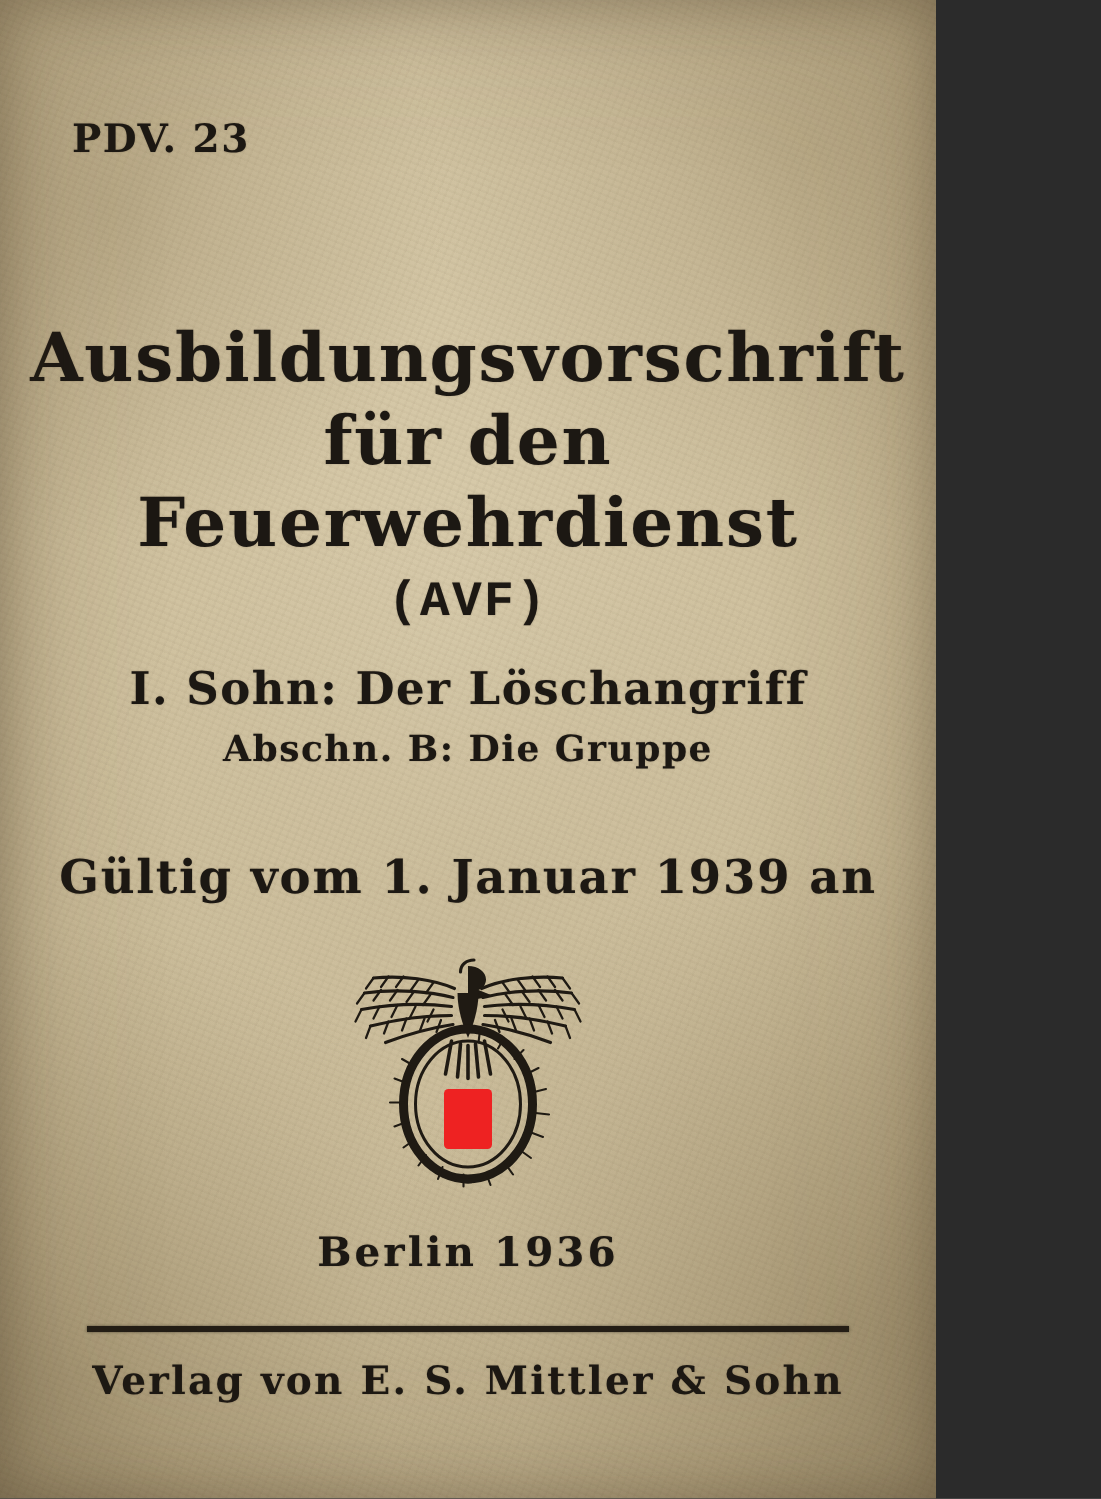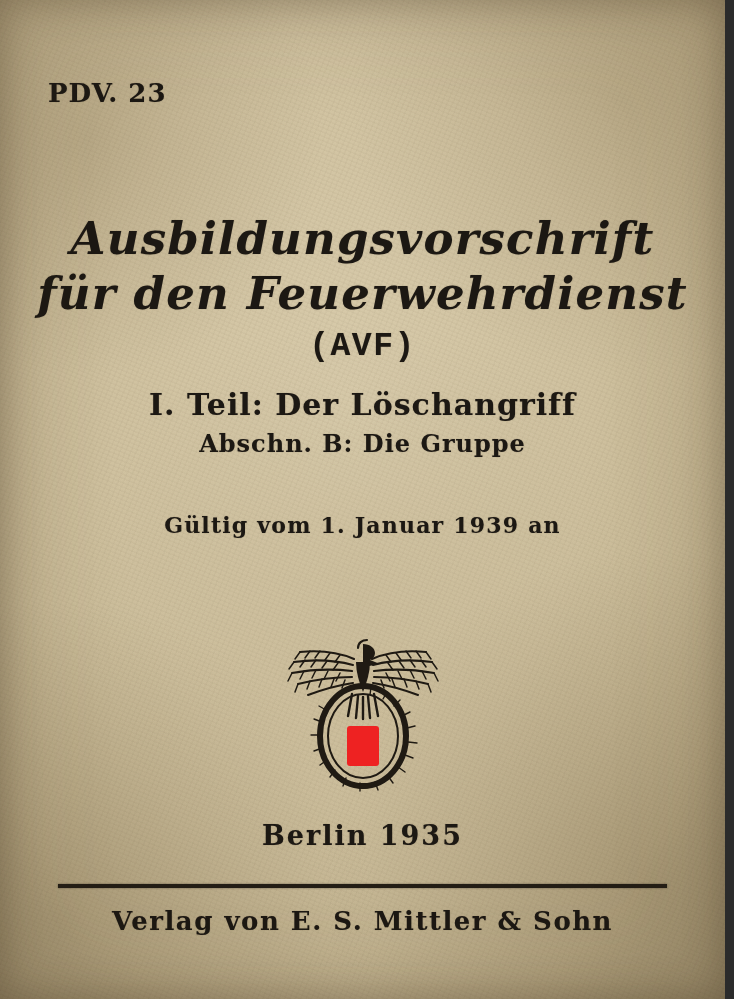--- a/index.html
+++ b/index.html
@@ -5,21 +5,21 @@
   html, body {
     margin: 0;
     padding: 0;
     background: #2b2b2b;
   }
   body {
     font-family: "DejaVu Serif", serif;
   }
   #page {
     position: relative;
-    width: 725px;
+    width: 624px;
     height: 999px;
     overflow: hidden;
     background:
       radial-gradient(ellipse at 48% 40%, #d8cbab 0%, #cfc19f 45%, #bfb08c 78%, #a89a78 100%);
   }
   
   #grain {
     position: absolute;
     inset: 0;
     pointer-events: none;
@@ -69,41 +69,40 @@
     position: absolute;
     left: 0;
     right: 0;
     top: 212px;
     text-align: center;
   }
   #main-title-1, #main-title-2 {
     font-size: 45px;
     line-height: 1.22;
     letter-spacing: 1.2px;
-    font-style: italic;
   }
   #abbrev {
     margin-top: 6px;
     font-size: 33px;
     letter-spacing: 1.5px;
     font-family: Liberation Mono, monospace;
   }
   #part-title {
     margin-top: 22px;
     font-size: 30px;
     letter-spacing: 1px;
   }
   #section-title {
     margin-top: 7px;
     font-size: 24px;
     letter-spacing: 1px;
   }
   #validity {
     margin-top: 54px;
-    font-size: 22px;
+    font-size: 31px;
     letter-spacing: 1.2px;
   }
   #emblem {
     position: absolute;
     left: 50%;
     top: 618px;
     transform: translateX(-50%);
     width: 230px;
     height: 185px;
   }
@@ -154,21 +153,21 @@
   <div id="grain"></div>
 
   <div id="doc-number" class="ink fraktur">
     <div class="line1 blur-soft">PDV. 23</div>
   </div>
 
   <div id="title-block" class="ink fraktur">
     <div id="main-title-1" class="blur-soft">Ausbildungsvorschrift</div>
     <div id="main-title-2" class="blur-soft">für den Feuerwehrdienst</div>
     <div id="abbrev" class="blur-soft">(AVF)</div>
-    <div id="part-title" class="blur-soft">I. Teil: Der Löschangriff</div>
+    <div id="part-title" class="blur-soft">I. Sohn: Der Löschangriff</div>
     <div id="section-title" class="blur-soft">Abschn. B: Die Gruppe</div>
     <div id="validity" class="blur-soft">Gültig vom 1. Januar 1939 an</div>
   </div>
 
   <div id="emblem">
     <svg viewBox="0 0 230 185" width="230" height="185" aria-hidden="true">
       <g fill="none" stroke="#1f1a13" stroke-width="2.1" stroke-linecap="round" stroke-linejoin="round">
 
         <path d="M115 26 c7 0 12 4 12 9 c0 3 -2 6 -5 7 l10 4 l-11 2 c-2 4 -6 6 -6 6" fill="#1f1a13" stroke="none"></path>
         <path d="M110 30 c0 -5 4 -8 9 -8"></path>
@@ -207,20 +206,20 @@
           <path d="M78 92 l-7 -4 M74 104 l-8 -3 M72 117 l-9 0 M74 130 l-8 3 M79 142 l-7 5 M87 152 l-5 7 M98 160 l-3 8 M112 165 l0 8 M127 164 l3 8 M140 158 l5 7 M150 149 l7 5 M157 137 l8 3 M160 124 l9 1 M159 110 l8 -2 M154 98 l8 -4 M146 88 l6 -6 M135 81 l4 -7 M122 77 l1 -8"></path>
         </g>
 
         <path d="M106 166 q9 7 18 0" stroke-width="3"></path>
       </g>
     </svg>
   </div>
 
   <div id="redaction-box" style="background: rgb(238, 34, 34);"></div>
 
-  <div id="place-year" class="ink fraktur blur-soft">Berlin 1935</div>
+  <div id="place-year" class="ink fraktur blur-soft">Berlin 1936</div>
 
   <div id="rule"></div>
 
   <div id="publisher" class="ink fraktur blur-soft">Verlag von E. S. Mittler &amp; Sohn</div>
 
   <div id="vignette"></div>
 </div>
 
 </body></html>

